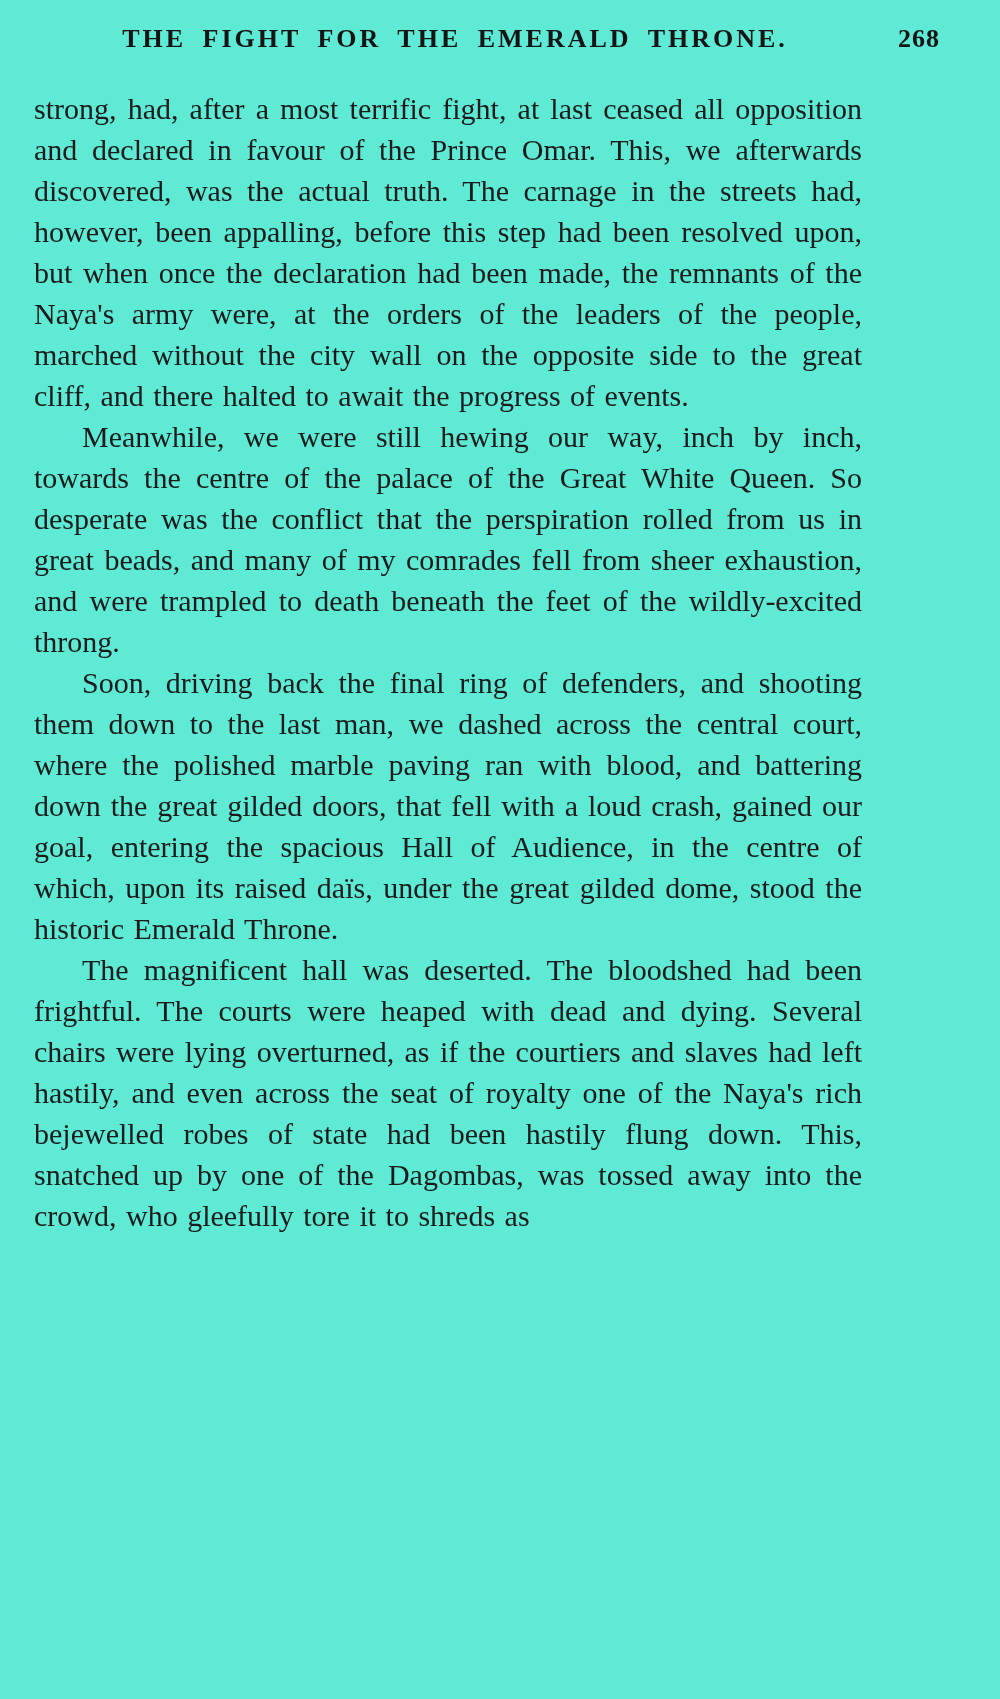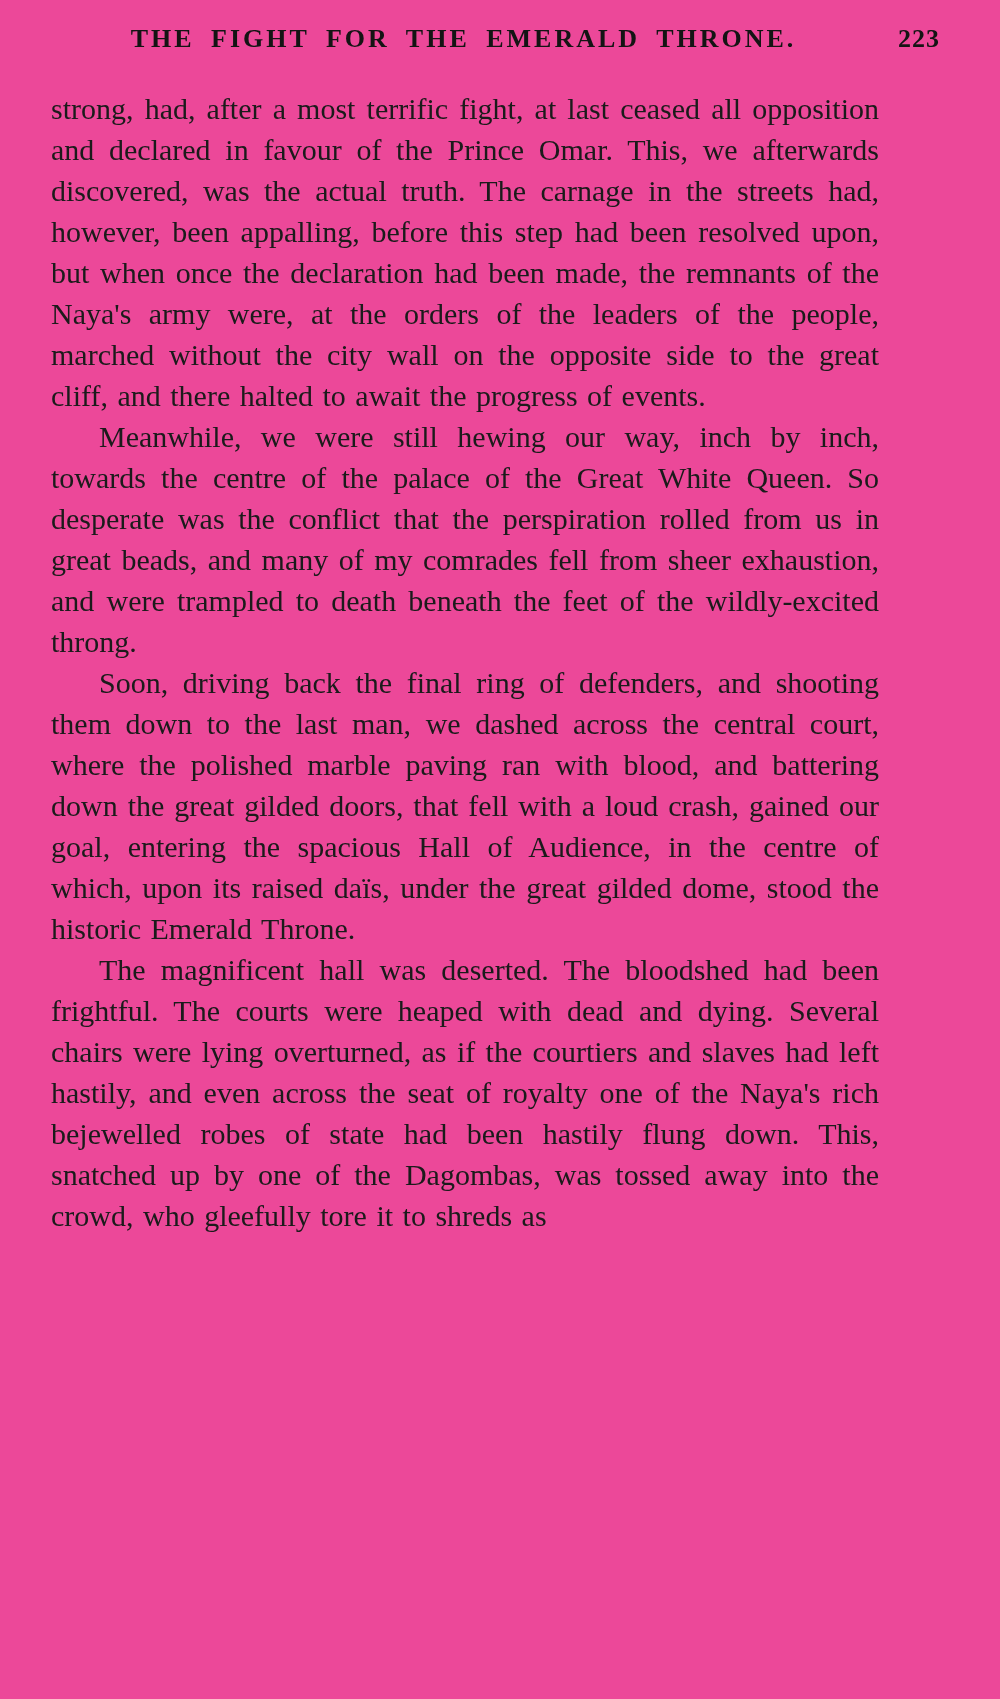--- a/index.html
+++ b/index.html
@@ -5,23 +5,23 @@
   html, body {
     margin: 0;
     padding: 0;
     background: #e9e7e2;
   }
   .page {
     position: relative;
     width: 1000px;
     height: 1699px;
     margin: 0 auto;
-    background: #ec4899;
+    background: #5eead4;
     box-sizing: border-box;
-    padding: 24px 0 0 17px;
+    padding: 24px 0 0 0;
     font-family: "Liberation Serif", "DejaVu Serif", serif;
     color: #1c1c1c;
     overflow: hidden;
   }
   .running-head {
     position: relative;
     height: 46px;
     margin: 0 60px 0 60px;
   }
   .head-title {
@@ -62,21 +62,21 @@
     text-indent: 0;
   }
 </style>
 </head>
 <body>
 
 <div class="page">
 
   <div class="running-head">
     <span class="head-title">THE FIGHT FOR THE EMERALD THRONE.</span>
-    <span class="page-num">223</span>
+    <span class="page-num">268</span>
   </div>
 
   <div class="body-text">
     <p class="para no-indent">strong, had, after a most terrific fight, at last ceased all opposition and declared in favour of the Prince Omar. This, we afterwards discovered, was the actual truth. The carnage in the streets had, however, been appalling, before this step had been resolved upon, but when once the declaration had been made, the remnants of the Naya's army were, at the orders of the leaders of the people, marched without the city wall on the opposite side to the great cliff, and there halted to await the progress of events.</p>
     <p class="para">Meanwhile, we were still hewing our way, inch by inch, towards the centre of the palace of the Great White Queen. So desperate was the conflict that the perspiration rolled from us in great beads, and many of my comrades fell from sheer exhaustion, and were trampled to death beneath the feet of the wildly-excited throng.</p>
     <p class="para">Soon, driving back the final ring of defenders, and shooting them down to the last man, we dashed across the central court, where the polished marble paving ran with blood, and battering down the great gilded doors, that fell with a loud crash, gained our goal, entering the spacious Hall of Audience, in the centre of which, upon its raised daïs, under the great gilded dome, stood the historic Emerald Throne.</p>
     <p class="para">The magnificent hall was deserted. The bloodshed had been frightful. The courts were heaped with dead and dying. Several chairs were lying overturned, as if the courtiers and slaves had left hastily, and even across the seat of royalty one of the Naya's rich bejewelled robes of state had been hastily flung down. This, snatched up by one of the Dagombas, was tossed away into the crowd, who gleefully tore it to shreds as</p>
   </div>
 
 </div>

